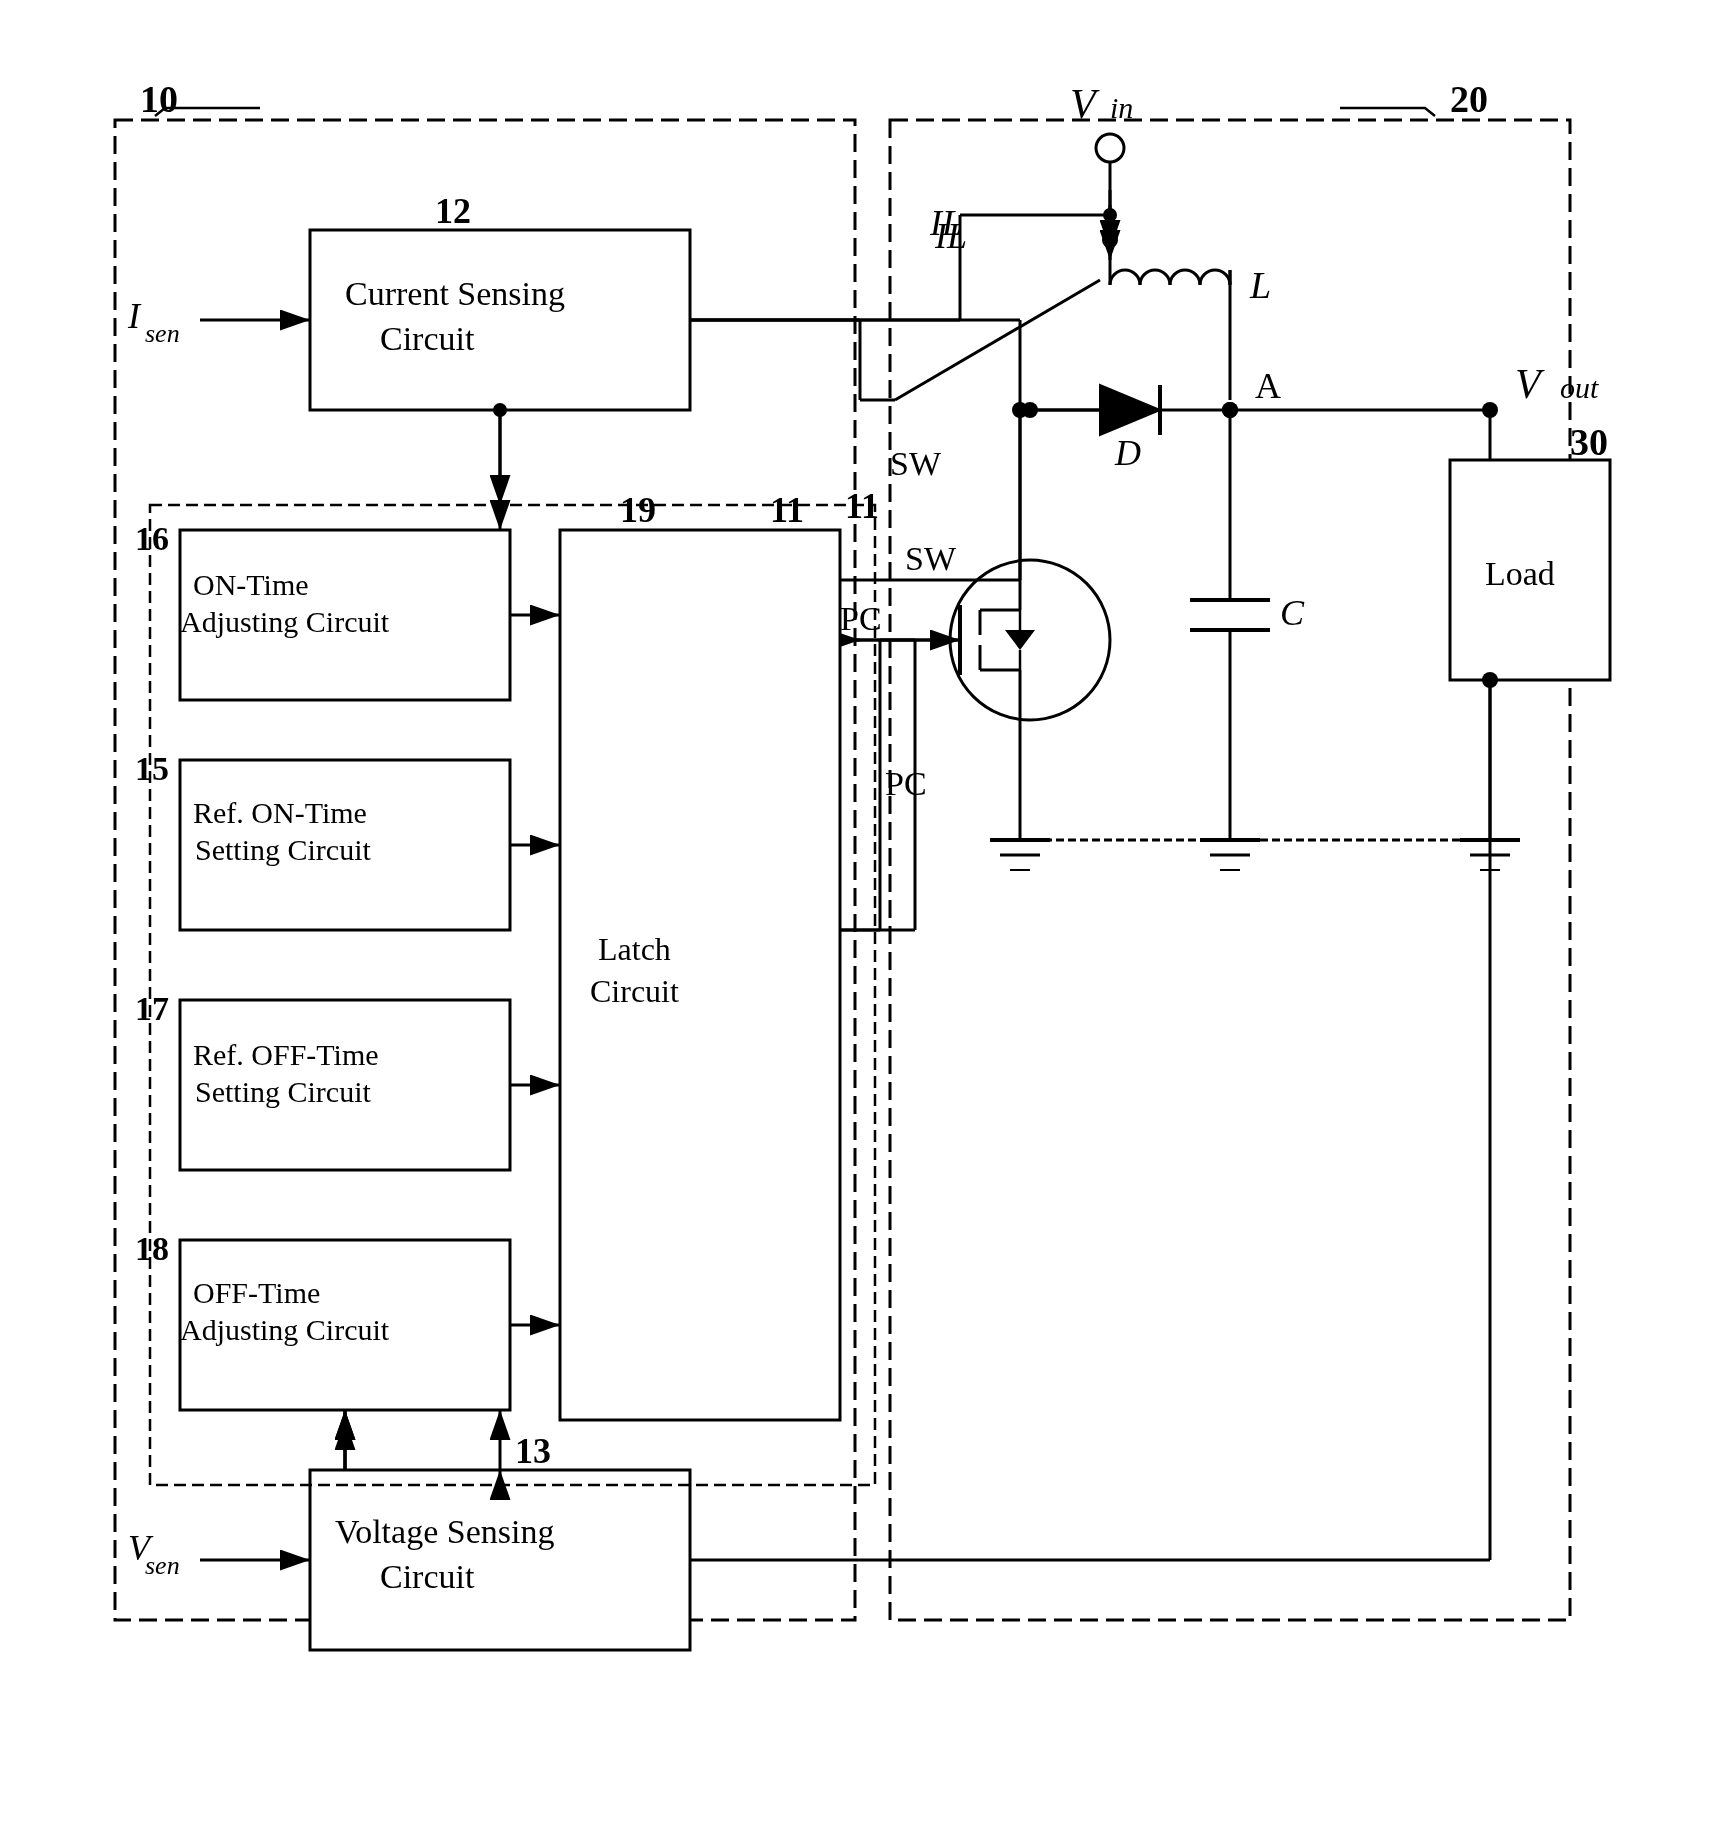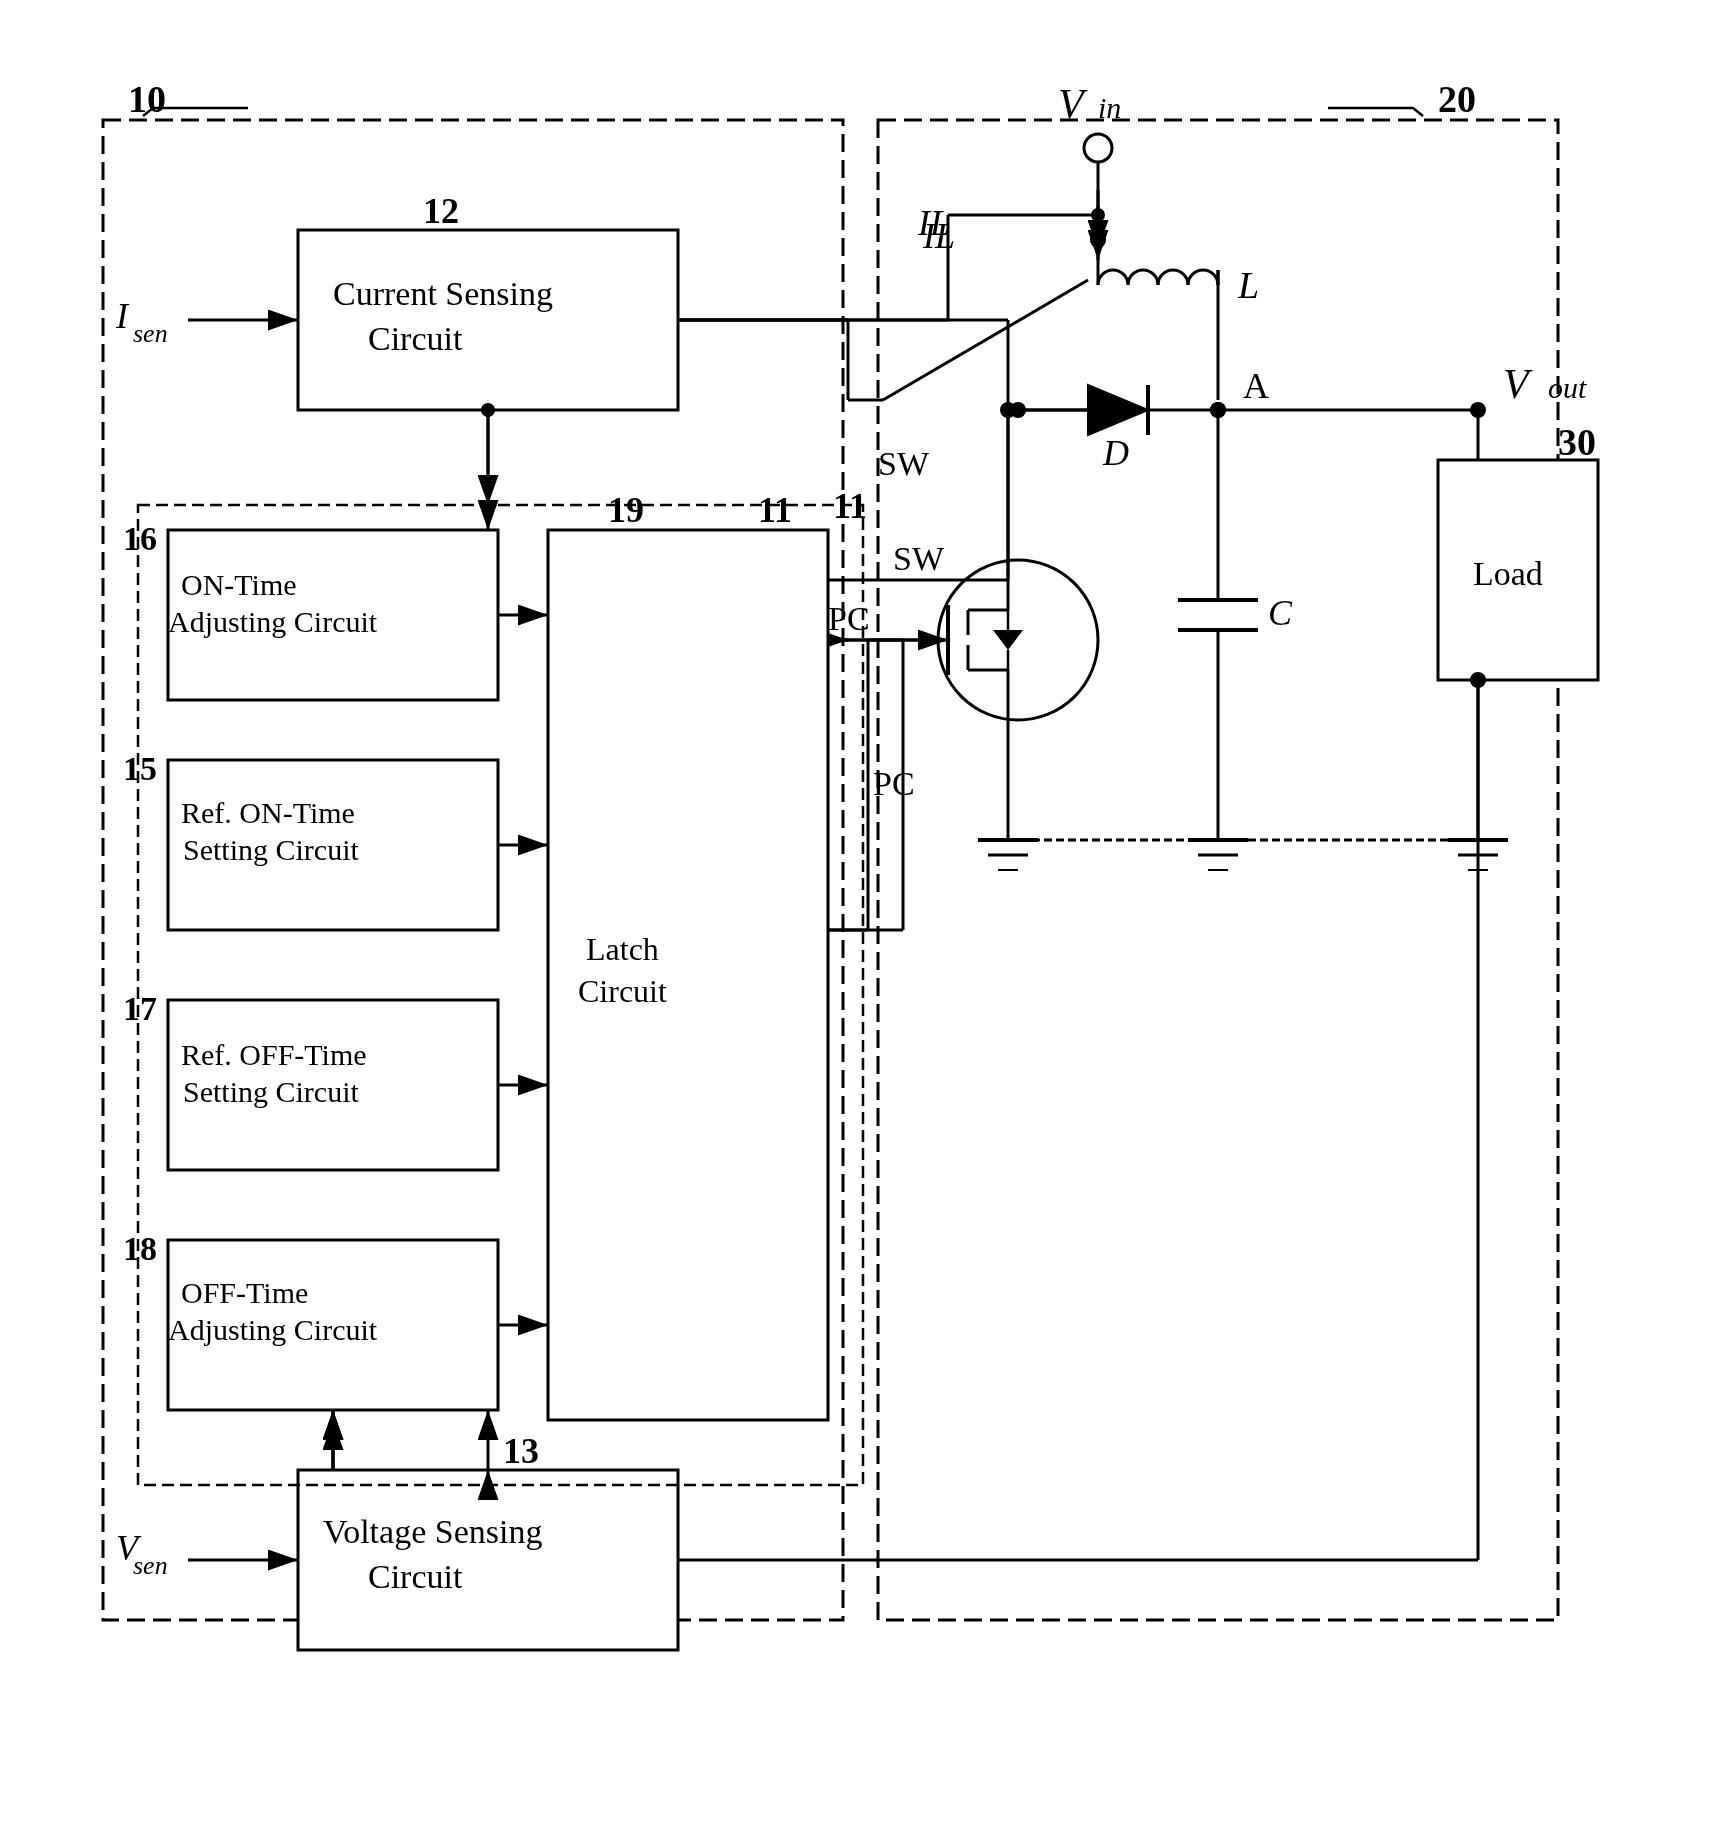--- a/index.html
+++ b/index.html
@@ -7,21 +7,21 @@
       background: #fff;
       width: 1735px;
       height: 1839px;
       position: relative;
       font-family: 'Times New Roman', Times, serif;
       overflow: hidden;
     }
     .diagram-container {
       position: absolute;
       top: 40px;
-      left: 48px;
+      left: 60px;
       width: 1600px;
       height: 1750px;
     }
     svg {
       width: 100%;
       height: 100%;
     }
   </style>
 </head>
 <body>

